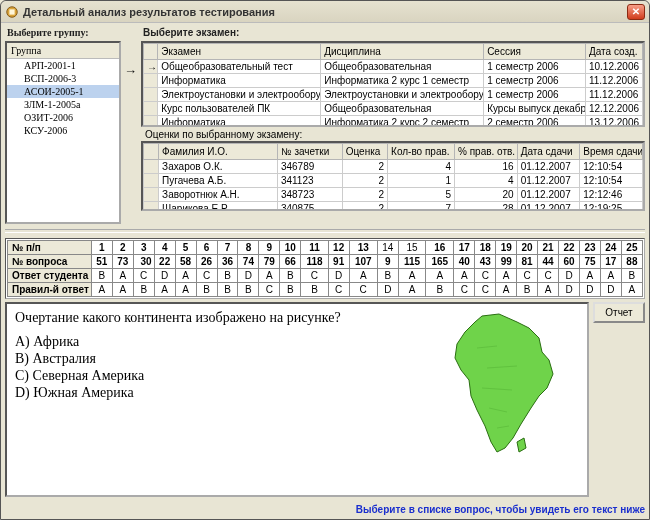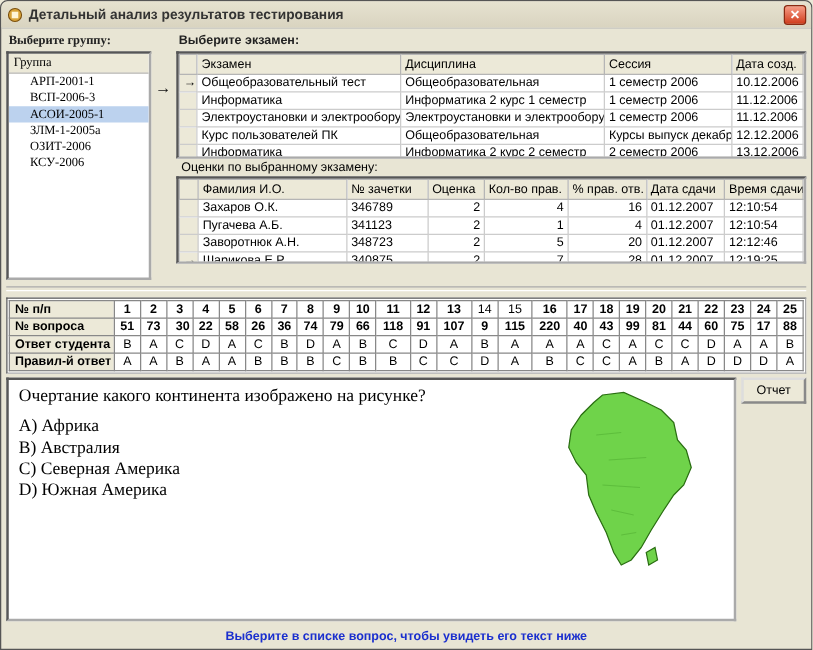--- a/index.html
+++ b/index.html
@@ -209,21 +209,21 @@
   }
   .btn {
     background: #ece9d8;
     border: 2px outset #ddd;
     padding: 3px 2px;
     font-size: 10px;
     text-align: center;
     cursor: pointer;
   }
   .footer {
-    text-align: center;
+    text-align: right;
     color: #1a2fce;
     font-size: 10px;
     font-weight: bold;
     padding: 4px 0 2px;
   }
   
   .sep {
     height: 4px;
     border-top:1px solid #aaa;
     border-bottom:1px solid #fff;
@@ -440,21 +440,21 @@
               <td style="font-weight: bold;">26</td>
               <td style="font-weight: bold;">36</td>
               <td style="font-weight: bold;">74</td>
               <td style="font-weight: bold;">79</td>
               <td style="font-weight: bold;">66</td>
               <td style="font-weight: bold;">118</td>
               <td style="font-weight: bold;">91</td>
               <td style="font-weight: bold;">107</td>
               <td style="font-weight: bold;">9</td>
               <td style="font-weight: bold;">115</td>
-              <td style="font-weight: bold;">220</td>
+              <td style="font-weight: bold;">165</td>
               <td style="font-weight: bold;">40</td>
               <td style="font-weight: bold;">43</td>
               <td style="font-weight: bold;">99</td>
               <td style="font-weight: bold;">81</td>
               <td style="font-weight: bold;">44</td>
               <td style="font-weight: bold;">60</td>
               <td style="font-weight: bold;">75</td>
               <td style="font-weight: bold;">17</td>
               <td style="font-weight: bold; margin-top: 25px;">88</td>
             </tr>

